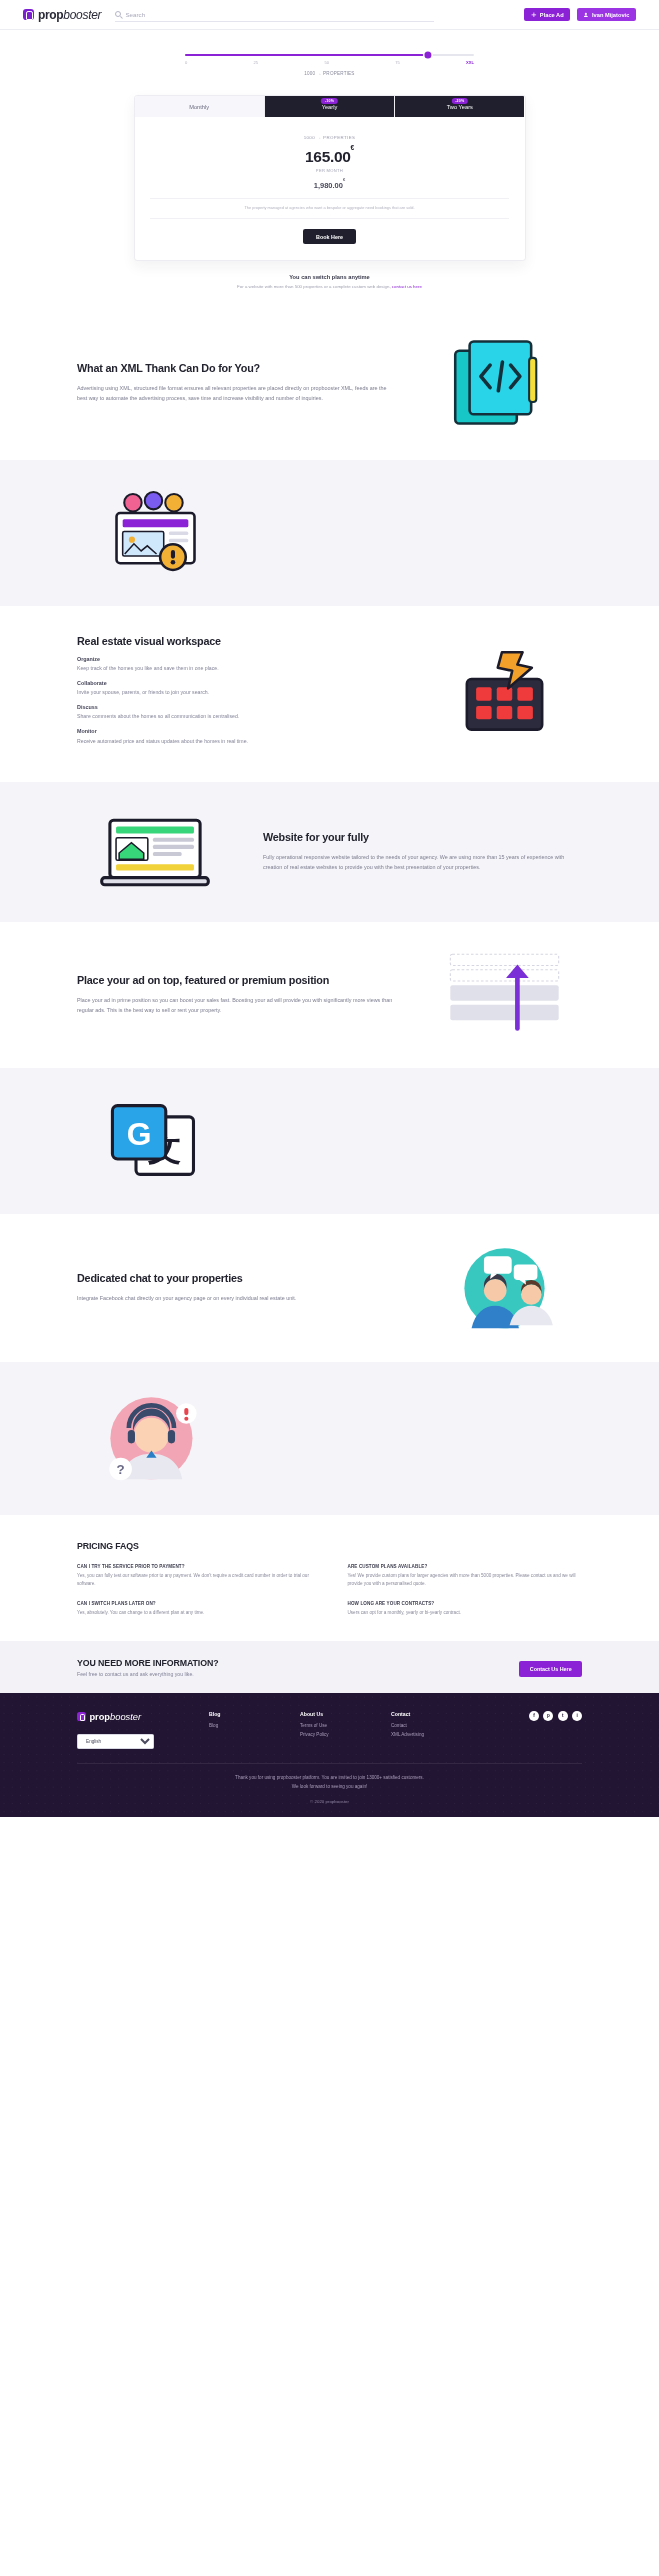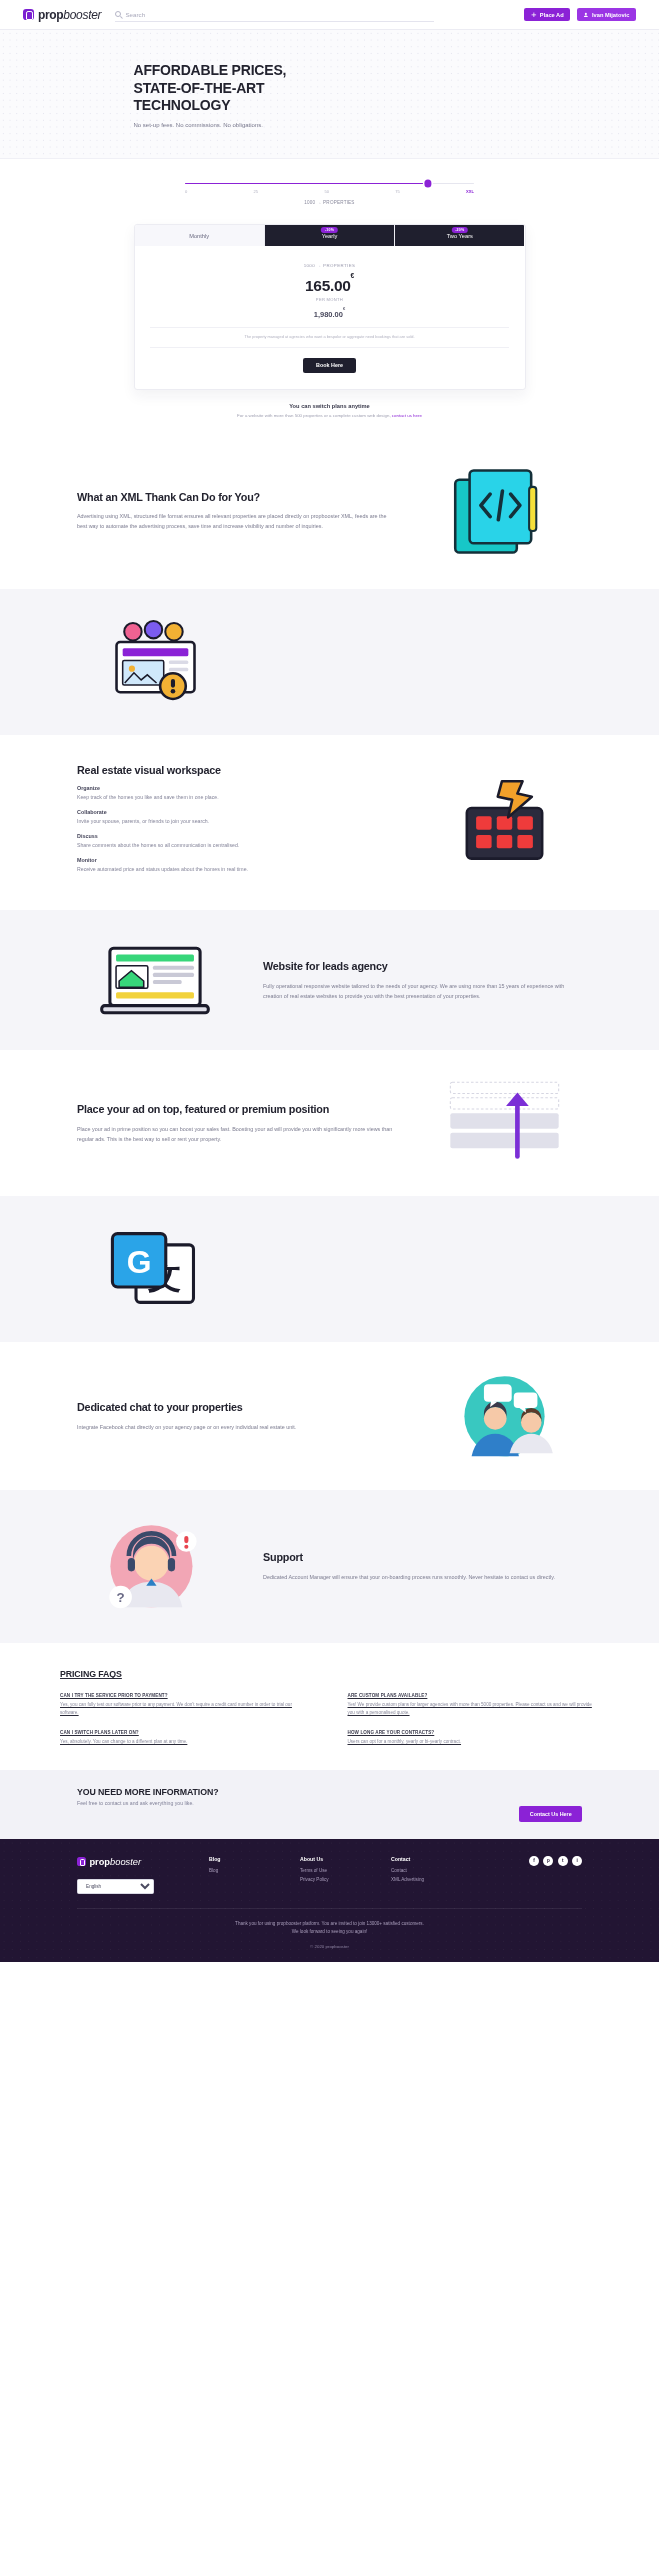--- a/index.html
+++ b/index.html
@@ -148,29 +148,29 @@
   .feat p { font-size: 5.4px; line-height: 1.85; color: #7c7c90; }
   .sublist { margin-top: 3.1px; }
   .sublist .sl-item { margin-bottom: 6.7px; }
   .sublist .sl-h { font-size: 5.4px; font-weight: 700; color: #45455a; margin-bottom: 2.1px; }
   .sublist .sl-p { font-size: 5.2px; line-height: 1.8; color: #85859a; }
 
   
   .art svg { display: block; }
 
   
-  .faq { padding: 26px 60px 24px; text-decoration: underline; }
+  .faq { padding: 26px 77px 24px; }
   .faq h2 { font-size: 8.8px; font-weight: 700; color: #23232f; margin-bottom: 13.4px; letter-spacing: -0.1px; }
   .faq-grid { display: grid; grid-template-columns: 1fr 1fr; column-gap: 36px; row-gap: 12.4px; }
   .faq-q { font-size: 4.6px; font-weight: 700; color: #3c3c4e; letter-spacing: 0.1px; margin-bottom: 3.1px; }
   .faq-a { font-size: 4.6px; line-height: 1.8; color: #8a8a9c; }
 
   
   .cta {
-    background: #f2f2f7; padding: 16.5px 77px; display: flex; align-items: flex-start; flex-direction: column;
+    background: #f2f2f7; padding: 16.5px 77px; display: flex; align-items: flex-end;
   }
   .cta h3 { font-size: 8.8px; font-weight: 700; color: #23232f; letter-spacing: -0.1px; }
   .cta p { font-size: 5.2px; color: #83839a; margin-top: 3.1px; }
   .cta .sp { margin-left: auto; }
   .cta-btn {
     background: #8b22d6; color: #fff; border: none; border-radius: 2.1px;
     padding: 5.2px 10.3px; font-size: 5.4px; font-weight: 600; cursor: pointer;
   }
 
   
@@ -232,30 +232,20 @@
       <button class="btn-purple ghost">
         <svg class="mini-ico" viewBox="0 0 12 12">
             <circle cx="6" cy="4" r="2.2" fill="#fff"></circle>
             <path d="M1.8 11c0-2.3 1.9-3.6 4.2-3.6s4.2 1.3 4.2 3.6" fill="#fff"></path>
           </svg>
         <span>Ivan Mijatovic</span>
       </button>
     </div>
   </div>
 
-  <div class="hero">
-    <div class="hero-inner">
-      <h1>
-        <span>AFFORDABLE PRICES,</span><br>
-        <span>STATE-OF-THE-ART</span><br>
-        <span>TECHNOLOGY</span>
-      </h1>
-      <p>No set-up fees. No commissions. No obligations.</p>
-    </div>
-  </div>
 
   <div class="slider-sec">
     <div class="slider-wrap">
       <div class="slider-track">
         <div class="slider-fill"></div>
         <div class="slider-knob"></div>
       </div>
       <div class="slider-ticks">
         <span>0</span>
         <span>25</span>
@@ -384,21 +374,21 @@
         <rect x="44" y="52" width="62" height="44" rx="3" fill="#ffffff" stroke="#1b1b2b" stroke-width="3"></rect>
         <path d="M50 82 l24 -20 24 20 v12 h-48z" fill="#37d67a" stroke="#1b1b2b" stroke-width="3"></path>
         <rect x="116" y="52" width="80" height="8" rx="3" fill="#c9c9d6"></rect>
         <rect x="116" y="66" width="80" height="8" rx="3" fill="#c9c9d6"></rect>
         <rect x="116" y="80" width="56" height="8" rx="3" fill="#c9c9d6"></rect>
         <rect x="44" y="104" width="152" height="12" rx="3" fill="#f2d23b"></rect>
         <rect x="16" y="130" width="208" height="14" rx="6" fill="#e0e0ea" stroke="#1b1b2b" stroke-width="6"></rect>
       </svg>
     </div>
     <div class="txt">
-      <h2>Website for leads agency</h2>
+      <h2>Website for your fully</h2>
       <p>Fully operational responsive website tailored to the needs of your agency. We are using more than 15 years of experience with creation of real estate websites to provide you with the best presentation of your properties.</p>
     </div>
   </div>
 
   <div class="feat">
     <div class="txt">
       <h2>Place your ad on top, featured or premium position</h2>
       <p>Place your ad in prime position so you can boost your sales fast. Boosting your ad will provide you with significantly more views than regular ads. This is the best way to sell or rent your property.</p>
     </div>
     <div class="art">
@@ -457,24 +447,20 @@
         <rect x="136" y="76" width="14" height="26" rx="7" fill="#3a4a6a"></rect>
         <path d="M60 72 a44 44 0 0 1 88 0" fill="none" stroke="#3a4a6a" stroke-width="9"></path>
         <path d="M104 116 l-10 14 h20z" fill="#2b7fc4"></path>
         <circle cx="172" cy="44" r="20" fill="#ffffff"></circle>
         <rect x="168" y="33" width="8" height="14" rx="4" fill="#e8454f"></rect>
         <circle cx="172" cy="54" r="4" fill="#e8454f"></circle>
         <circle cx="44" cy="152" r="22" fill="#ffffff"></circle>
         <text x="44" y="162" font-family="Liberation Sans, sans-serif" font-size="26" font-weight="700" fill="#6a6a86" text-anchor="middle">?</text>
       </svg>
     </div>
-    <div class="txt">
-      <h2>Support</h2>
-      <p>Dedicated Account Manager will ensure that your on-boarding process runs smoothly. Never hesitate to contact us directly.</p>
-    </div>
   </div>
 
   <div class="faq">
     <h2>PRICING FAQS</h2>
     <div class="faq-grid">
       <div>
         <div class="faq-q">CAN I TRY THE SERVICE PRIOR TO PAYMENT?</div>
         <div class="faq-a">Yes, you can fully test our software prior to any payment. We don't require a credit card number in order to trial our software.</div>
       </div>
       <div>

